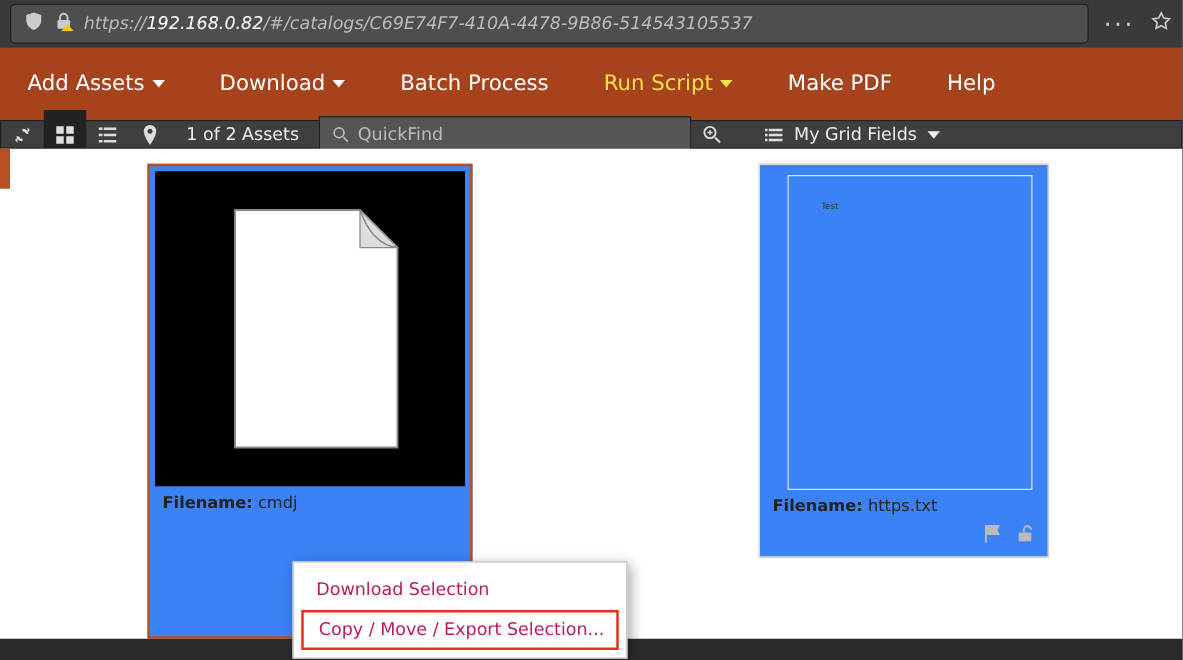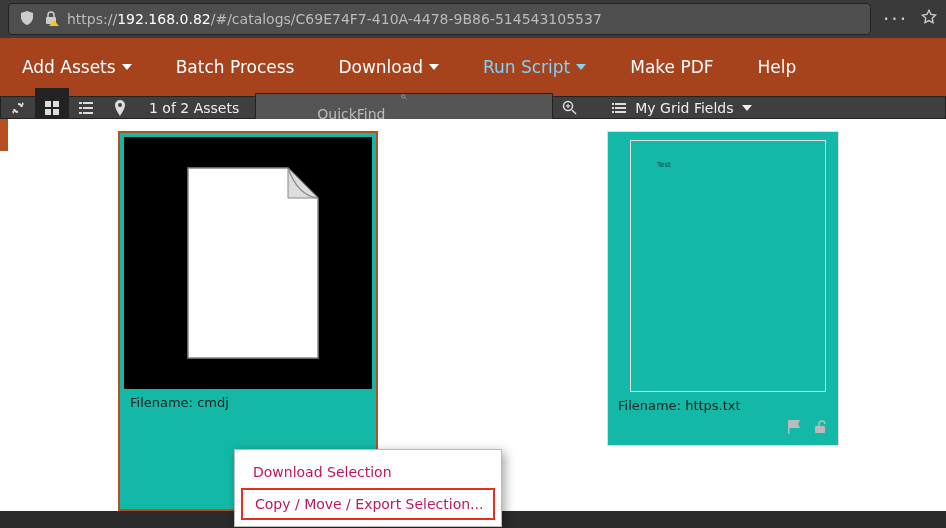--- a/index.html
+++ b/index.html
@@ -1,49 +1,49 @@
 <!DOCTYPE html>
 <html><head>
 <meta charset="utf-8">
 <style>
   * { box-sizing: border-box; margin: 0; padding: 0; font-family: "DejaVu Sans","Segoe UI",Arial,sans-serif; }
   html,body { width:946px; height:528px; overflow:hidden; background:#2b2b2b; }
   
   .urlbar { height:38px; background:#3a3a3a; display:flex; align-items:center; padding:0 8px; gap:6px; }
-  .url-field { flex:1; background:#4e4e4e; border:1px solid #222; border-radius:4px; height:32px; display:flex; align-items:center; padding:0 10px; gap:8px; color:#ccc; font-size:14px; }
+  .url-field { flex:1; background:#4e4e4e; border:1px solid #222; border-radius:4px; height:32px; display:flex; align-items:center; padding:0 10px; gap:8px; color:#ccc; font-size:14px;font-style:italic; }
   .url-highlight { color:#fff; }
   .url-dim { color:#bbb; }
   .url-more { color:#ccc; font-size:20px; letter-spacing:2px; padding:0 6px; }
   
   .navbar { height:58px; background:#a7431c; display:flex; align-items:flex-end; }
   .nav-item { color:#fff; font-size:17px; padding:0 22px; height:58px; display:flex; align-items:center; gap:6px; white-space:nowrap; }
-  .nav-item.disabled { color:#7dd3fc; }
+  .nav-item.disabled { color:#fde047; }
   
   .toolbar { height:23px; background:#3f3f3f; border:1px solid #222; display:flex; align-items:center; color:#ddd; font-size:14px; }
   .tool-btn { width:34px; height:40px; display:flex; align-items:center; justify-content:center; color:#ddd; }
   .tool-btn.active { background:#222; }
   .asset-count { padding:0 12px; color:#eee; }
-  .search-wrap { width:298px; height:30px; background:#555; border:1px solid #222; margin-left:4px; display:flex; align-items:center; padding:0 10px; gap:6px;flex-direction:column; }
+  .search-wrap { width:298px; height:30px; background:#555; border:1px solid #222; margin-left:4px; display:flex; align-items:center; padding:0 10px; gap:6px; }
   .search-wrap input { flex:1; background:transparent; border:none; outline:none; color:#ddd; font-size:14px; }
   .search-wrap input::placeholder { color:#bbb; }
   .tool-sep { width:8px; }
   .grid-fields { display:flex; align-items:center; gap:8px; padding:0 16px; color:#eee; }
   .toolbar-right { margin-left:auto; display:flex; align-items:center; gap:8px; padding:0 14px; color:#eee; }
   .chev { width:0; height:0; border-left:5px solid transparent; border-right:5px solid transparent; border-top:6px solid currentColor; display:inline-block; }
   
   .content { height:calc(528px - 38px - 58px - 40px); background:#fff; position:relative; display:flex; gap:24px; padding:12px 0 0 10px; }
   .accent-stripe { position:absolute; left:0; top:0; width:8px; height:32px; background:#b84f23; }
-  .card { border:1px solid #ddd; background:#14b8a6; padding:4px; width:260px; display:flex; flex-direction:column; }
+  .card { border:1px solid #ddd; background:#3b82f6; padding:4px; width:260px; display:flex; flex-direction:column; }
   .card.selected { border:2px solid #b84f23; }
   .thumb { height:252px; display:flex; align-items:center; justify-content:center; }
   .thumb.dark { background:#000; }
   .thumb.light { border:1px solid #ddd; height:252px; }
   .page-svg { width:200px; height:210px; }
   .filename-row { font-size:13px; color:#222; padding:6px 6px 2px 6px; }
-  .filename-row b { font-weight:400; }
+  .filename-row b { font-weight:700; }
   .icon-row { display:flex; justify-content:flex-end; gap:8px; padding:4px 6px 6px; color:#bbb; }
   
   .context-menu { position:absolute; left:234px; top:330px; width:268px; background:#fff; border:1px solid #bbb; box-shadow:3px 3px 10px rgba(0,0,0,.35); padding:6px 0; z-index:50; }
   .cm-item { padding:8px 18px; font-size:14px; color:#be185d; white-space:nowrap; }
   .cm-item.highlight { border:2px solid #e4301f; margin:0 6px; padding:6px 12px; }
   
   .card2-wrap { margin-left:205px; }
   .card2 .thumb.light { position:relative; }
   .card2 .smalltxt { position:absolute; top:20px; left:26px; font-size:7px; color:#333; }
   .svg-icon { display:inline-block; }
@@ -76,25 +76,25 @@
       </svg>
   </span>
 </div>
 
 <div class="navbar">
   <div class="nav-item">
     <span>Add Assets</span>
       <span class="chev"></span>
   </div>
   <div class="nav-item">
-    <span>Batch Process</span>
-  </div>
-  <div class="nav-item">
     <span>Download</span>
       <span class="chev"></span>
+  </div>
+  <div class="nav-item">
+    <span>Batch Process</span>
   </div>
   <div class="nav-item disabled">
     <span>Run Script</span>
       <span class="chev"></span>
   </div>
   <div class="nav-item">
     <span>Make PDF</span>
   </div>
   <div class="nav-item">
     <span>Help</span>

